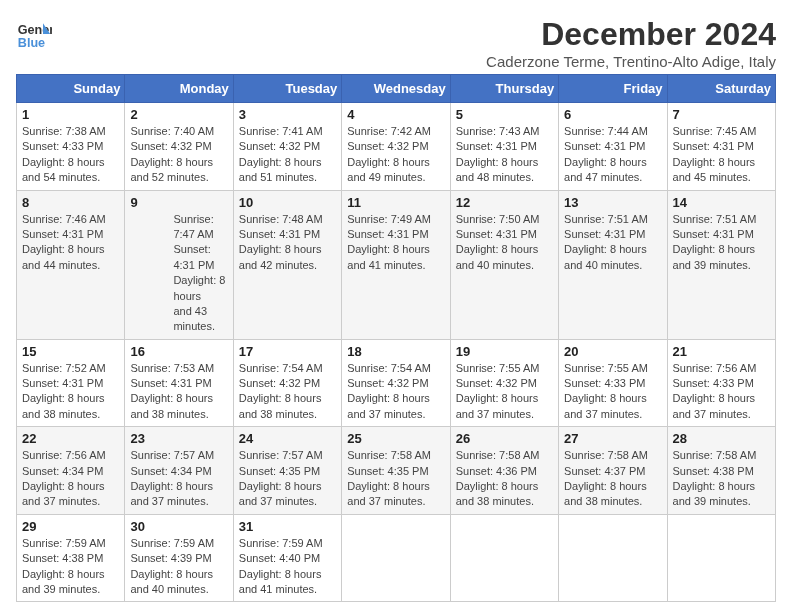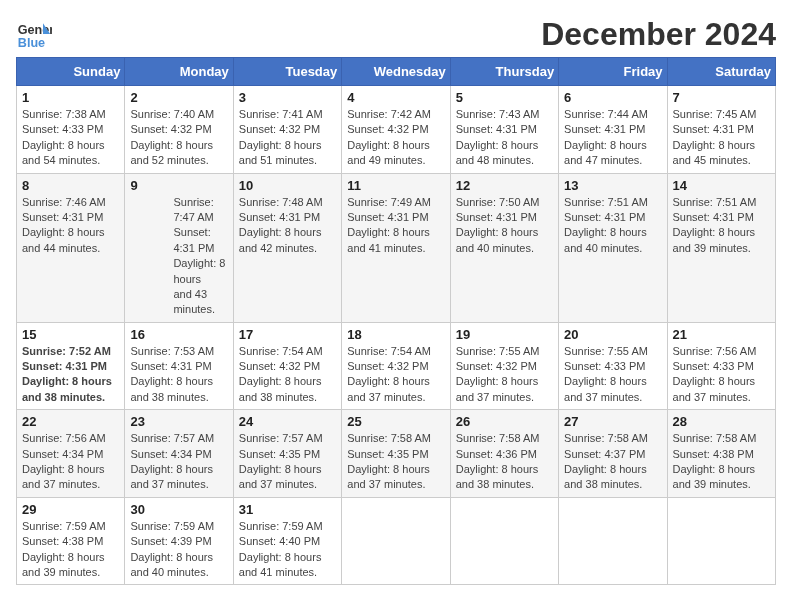--- a/index.html
+++ b/index.html
@@ -87,20 +87,21 @@
 <div class="header">
   <div class="logo">
     <svg class="logo-icon" viewBox="0 0 40 40">
       <text x="2" y="20" font-size="14" font-weight="bold" fill="#333">General</text>
       <text x="2" y="34" font-size="14" font-weight="bold" fill="#4a90d9">Blue</text>
       <polygon points="30,8 38,20 30,20" fill="#4a90d9"></polygon>
     </svg>
   </div>
   <div class="title-section">
     <div class="month-title">December 2024</div>
+    <div class="subtitle">Caderzone Terme, Trentino-Alto Adige, Italy</div>
   </div>
 </div>
 
 <table class="calendar">
   <thead>
     <tr>
     <th>Sunday</th>
         <th>Monday</th>
         <th>Tuesday</th>
         <th>Wednesday</th>
@@ -208,21 +209,21 @@
           <span class="day-num">14</span>
           <div class="day-info" style="white-space: pre-line;">Sunrise: 7:51 AM
 Sunset: 4:31 PM
 Daylight: 8 hours
 and 39 minutes.</div>
         </td>
       </tr>
       <tr>
         <td>
           <span class="day-num">15</span>
-          <div class="day-info" style="white-space: pre-line; font-weight: bold;">Sunrise: 7:52 AM
+          <div class="day-info" style="white-space: pre-line;">Sunrise: 7:52 AM
 Sunset: 4:31 PM
 Daylight: 8 hours
 and 38 minutes.</div>
         </td>
         <td>
           <span class="day-num">16</span>
           <div class="day-info" style="white-space: pre-line;">Sunrise: 7:53 AM
 Sunset: 4:31 PM
 Daylight: 8 hours
 and 38 minutes.</div>

